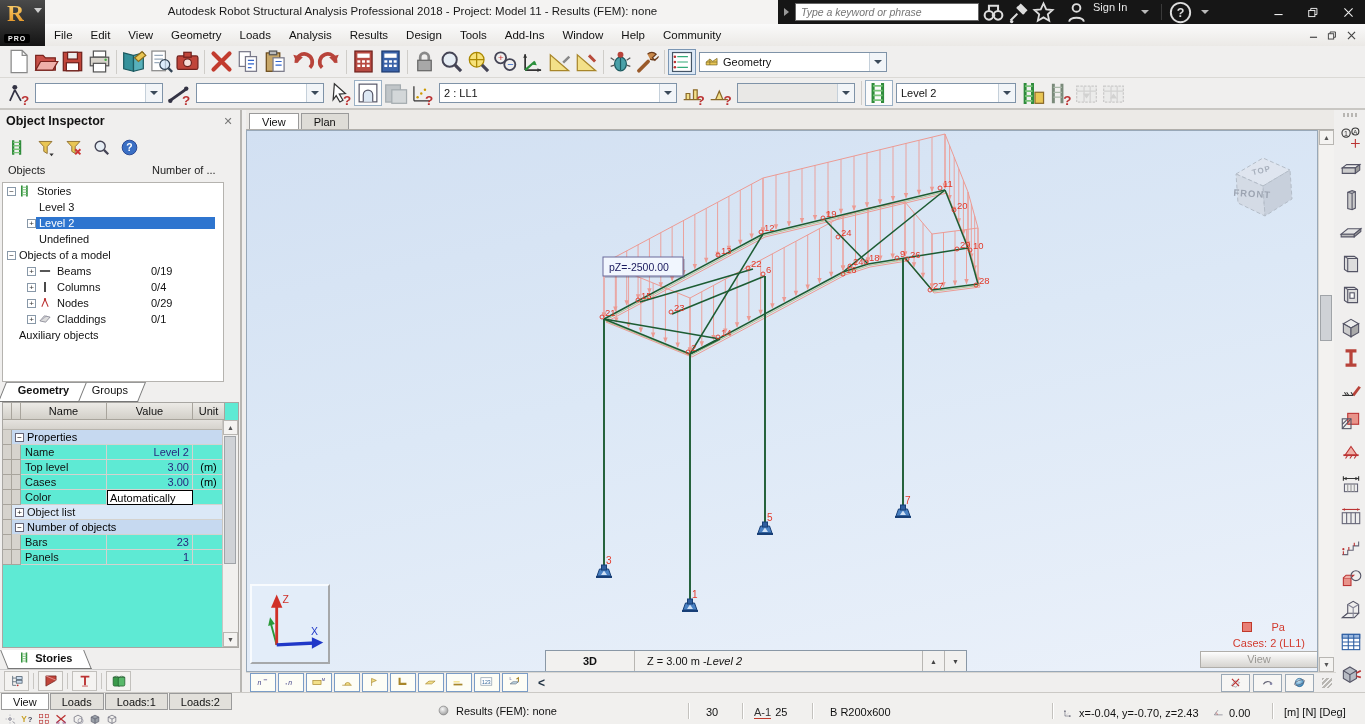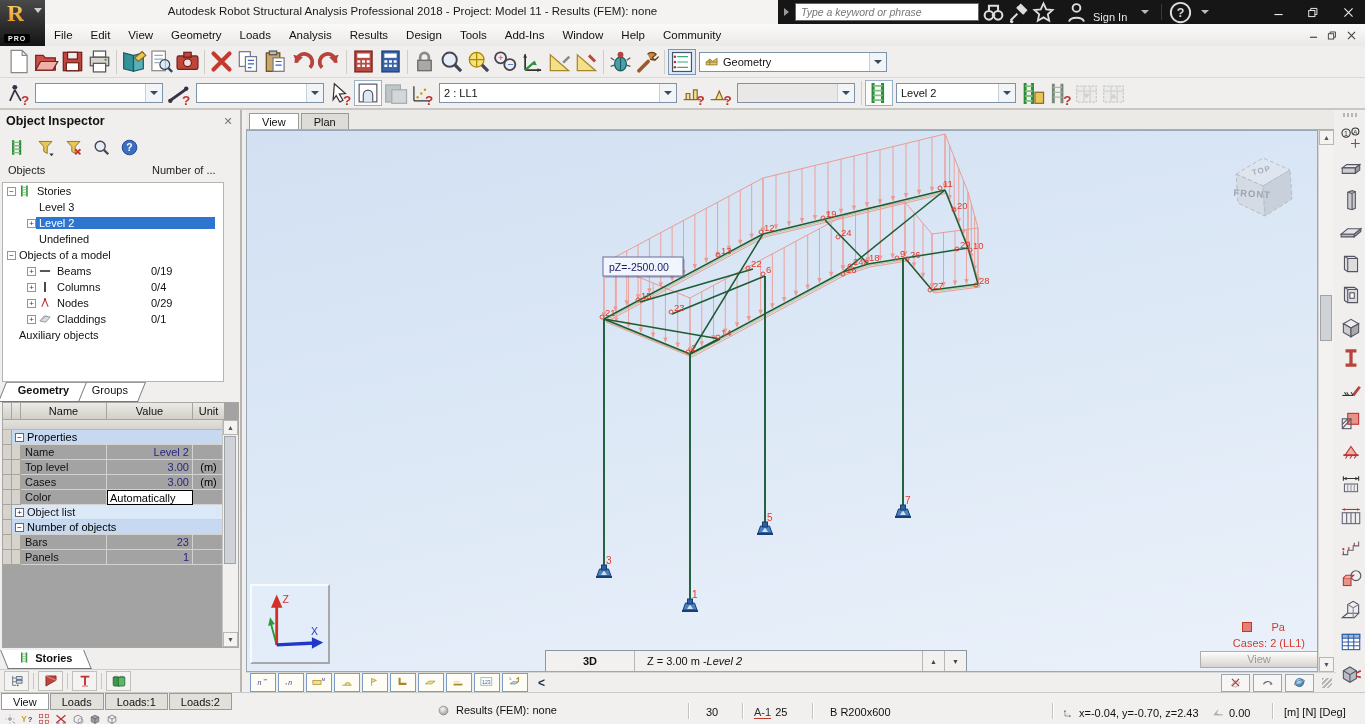--- a/index.html
+++ b/index.html
@@ -11,21 +11,21 @@
   .titlebar{position:absolute;left:0;top:0;width:100%;height:24px;background:#f4f3f2;border-bottom:1px solid #ddd}
   .logo{position:absolute;left:0;top:0;width:45px;height:46px;background:linear-gradient(#4a4a4a,#141414);z-index:9;}
   .logo .r{position:absolute;left:7px;top:0px;font-family:"Liberation Serif",serif;font-weight:bold;font-size:24px;
            background:linear-gradient(#ffd978,#e08a1a);-webkit-background-clip:text;background-clip:text;color:transparent;}
   .logo .pro{position:absolute;left:4px;bottom:3px;font-size:7px;font-weight:bold;color:#eee;background:#000;padding:1px 4px;border-radius:2px;letter-spacing:1px}
   .logo .lcaret{position:absolute;right:3px;top:8px;width:0;height:0;border-left:4px solid transparent;border-right:4px solid transparent;border-top:5px solid #cfcfcf}
   .title-text{position:absolute;left:45px;top:5px;width:735px;text-align:center;font-size:11.5px;color:#1a1a1a;white-space:nowrap}
   .tb-right{position:absolute;right:0;top:0;height:24px;width:587px;background:#161616;display:flex;align-items:center;gap:2px;padding-left:2px;box-sizing:border-box}
   .search{width:172px;height:16px;background:#fff;border:1px solid #666;font-style:italic;color:#8a8a8a;font-size:10.5px;padding:0 5px;font-family:"Liberation Sans",sans-serif}
   .tbicon{width:25px;height:22px;display:flex;align-items:center;justify-content:center}
-  .signin{color:#e8e8e8;font-size:11px;display:flex;align-items:flex-end;gap:4px;padding:0 6px}
+  .signin{color:#e8e8e8;font-size:11px;display:flex;align-items:flex-start;gap:4px;padding:0 6px}
   .dcaret{width:0;height:0;border-left:4px solid transparent;border-right:4px solid transparent;border-top:4px solid #bbb;margin:0 6px}
   .dsep{width:1px;height:16px;background:#3a3a3a;margin:0 4px}
   .winbtn{width:33px;height:23px;display:flex;align-items:center;justify-content:center}
   .winbtn svg{width:15px;height:15px}
   
   .menubar{position:absolute;left:45px;top:24px;right:0;height:22px;background:linear-gradient(#fafafa,#ebe9e6);border-bottom:1px solid #d4d2ce;display:flex;align-items:center}
   .mitem{padding:3px 9px;font-size:11.5px;color:#111}
   .mdi{margin-left:auto;display:flex;margin-right:4px}
   .mdibtn{width:19px;height:16px;display:flex;align-items:center;justify-content:center}
   .mdibtn svg{width:13px;height:13px}
@@ -55,21 +55,21 @@
   .trow{height:16px;display:flex;align-items:center;position:relative;white-space:nowrap}
   .texp{width:9px;height:9px;border:1px solid #8898a8;background:#fff;font-size:8px;line-height:7px;text-align:center;color:#333;flex:none;box-sizing:border-box}
   .trow .ic{margin:0 2px}.trow .ic svg{width:14px;height:14px}
   .tlabel{padding:0 3px;font-size:11px}
   .trow.sel .tlabel{background:#2e75cf;color:#fff;flex:1;margin-right:8px}
   .tcount{position:absolute;left:148px;font-size:11px}
   .lp-tabs{position:absolute;left:2px;top:272px;height:20px;display:flex;align-items:flex-end}
   .ptab{height:17px;background:#fff;border:1px solid #777;border-top:1px solid #999;margin-right:-7px;padding:1px 14px 0;transform:skewX(-22deg);font-size:11px}
   .ptab>span{display:inline-block;transform:skewX(22deg)}
   .ptab.active{font-weight:bold;z-index:2}
-  .lp-grid{position:absolute;left:2px;top:292px;width:237px;height:246px;background:#a3a3a3;border:1px solid #a8a6a2;box-sizing:border-box}
+  .lp-grid{position:absolute;left:2px;top:292px;width:237px;height:246px;background:#5eead4;border:1px solid #a8a6a2;box-sizing:border-box}
   .ghead{display:flex;height:17px}
   .gh{background:linear-gradient(#eceae6,#d2cfc8);border-right:1px solid #a8a49c;border-bottom:1px solid #a8a49c;font-size:11px;display:flex;align-items:center;justify-content:center;box-sizing:border-box}
   .gblank{height:9px;background:linear-gradient(#e4e2de,#d6d3cd);border-bottom:1px solid #b8b5ae}
   .grow{height:15px;display:flex;font-size:11px;align-items:stretch}
   .gc{border-right:1px solid #d4d2ce;border-bottom:1px solid #d4d2ce;display:flex;align-items:center;box-sizing:border-box;overflow:hidden;white-space:nowrap}
   .gc.rowhdr{background:#d6d3cd;border-right:1px solid #a8a49c;border-bottom:1px solid #a8a49c}
   .gc.sec{background:#c6d9f0;color:#000}
   .gc.subsec{background:#dbe8f7}
   .gexp{width:9px;height:9px;border:1px solid #667;background:#fff;font-size:8px;line-height:7px;text-align:center;margin:0 3px;flex:none;box-sizing:border-box}
   .gval{justify-content:flex-end;padding-right:3px;color:#28287e}
@@ -118,21 +118,21 @@
   .vbtn{width:27px;height:16px;border:1px solid #9aa8b6;background:#f7f6f4;display:flex;align-items:center;justify-content:center}
   .vbtn svg{width:15px;height:13px}
   .bgrip{width:10px;height:10px;margin-right:4px;background:repeating-linear-gradient(135deg,#b8b6b2 0 1.5px,transparent 1.5px 3.5px)}
   
   .sbar{position:absolute;left:0;top:692px;width:100%;height:32px;background:#f1f0ee;border-top:1px solid #cbc9c5}
   .stabs{position:absolute;left:1px;top:0;display:flex}
   .stab{padding:2px 11px 1px;border:1px solid #9a9a9a;background:#e2e0db;font-size:11px;margin-right:1px}
   .stab.active{background:#fff}
   .sicons{position:absolute;left:3px;top:19px;display:flex;gap:3px;align-items:center}
   .sicons .ic svg{width:14px;height:14px}
-  .sresults{position:absolute;left:437px;top:11px;display:flex;gap:6px;font-size:11px}
+  .sresults{position:absolute;left:437px;top:11px;display:flex;align-items:center;gap:6px;font-size:11px}
   .sresults .ic svg{width:13px;height:13px}
   .sfield{position:absolute;top:13px;font-size:11px;white-space:nowrap;display:flex;align-items:center;gap:4px}
   .sfield .ic svg{width:13px;height:13px}
   .ssep{position:absolute;top:10px;width:1px;height:16px;background:#c4c2be;border-right:1px solid #fff}
 </style>
 </head>
 <body>
 
 <div class="titlebar">
   <div class="logo">

